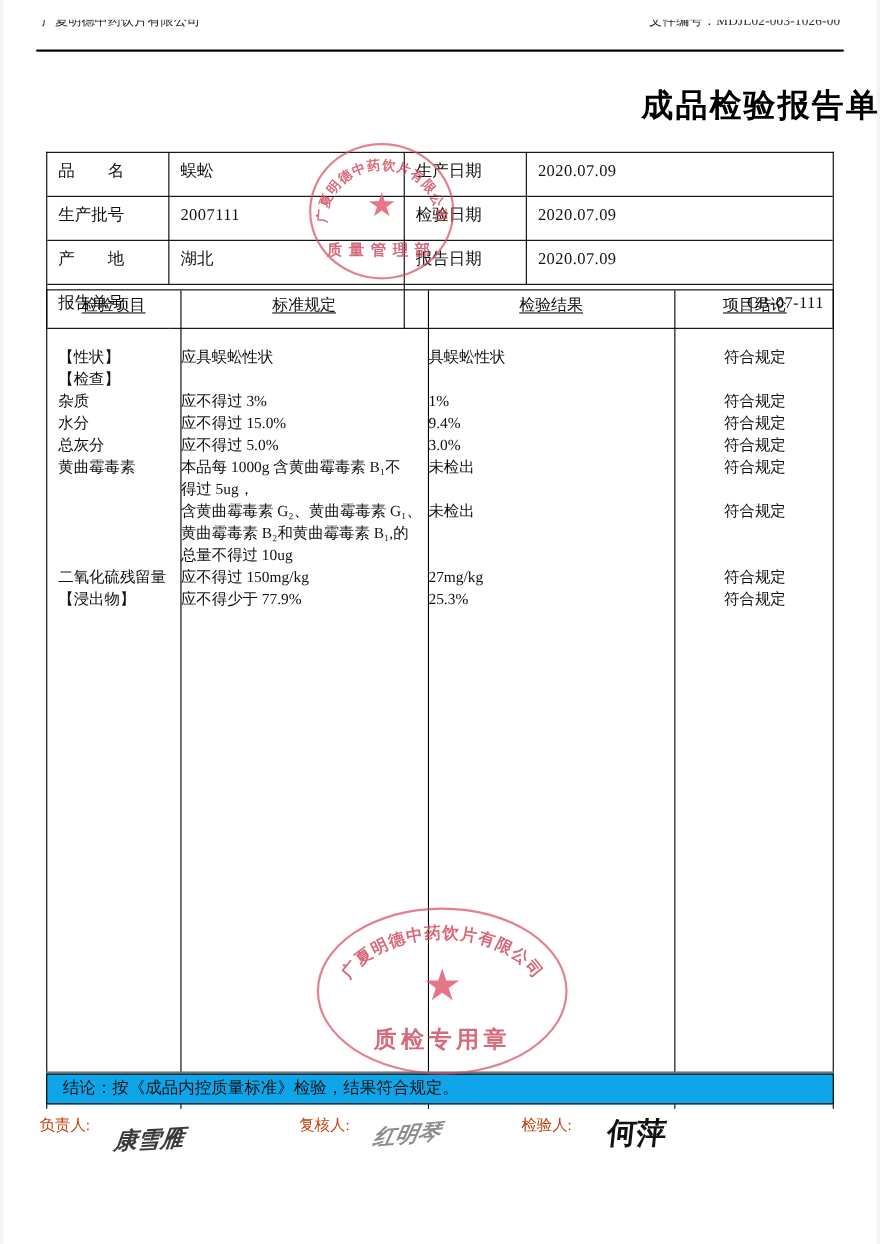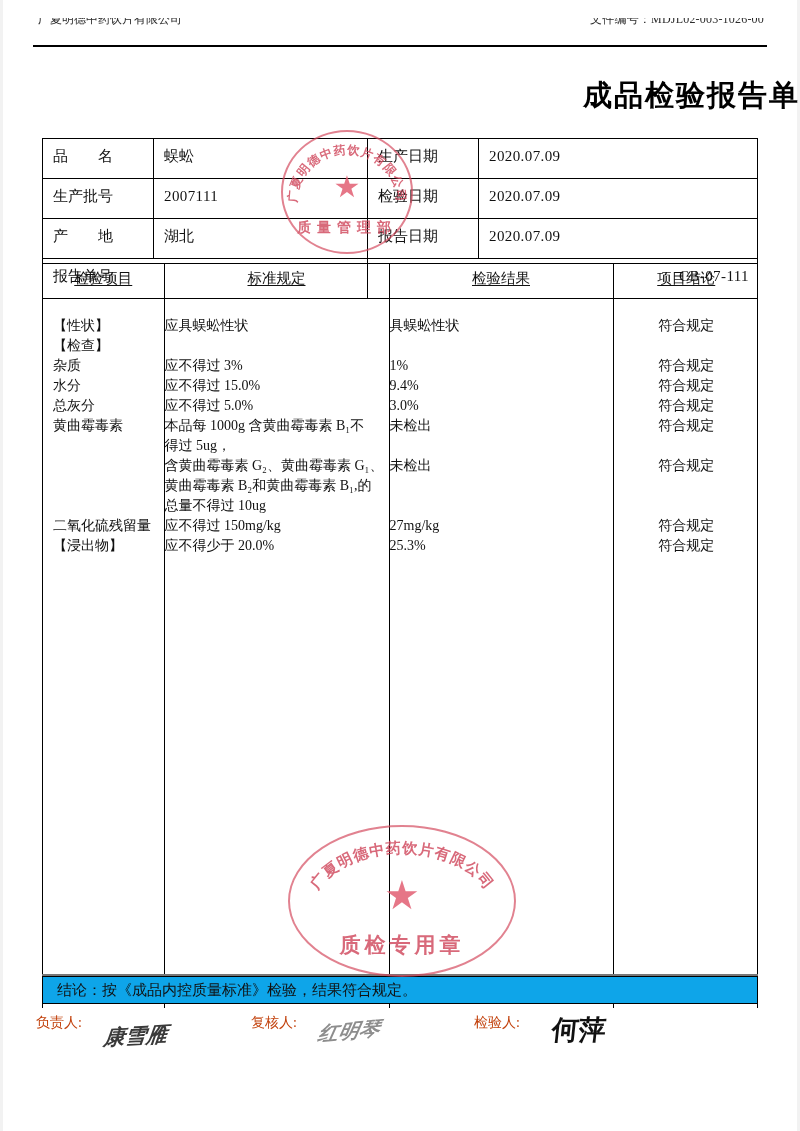--- a/index.html
+++ b/index.html
@@ -173,21 +173,21 @@
   }
   .sign .lab { color: #c2410c; }
   .sig-ink {
     font-family: "DejaVu Serif", serif;
     color: #1a1a1a;
     font-style: italic;
     font-weight: bold;
   }
   .sig1 { left: 0; }
   .sig1 .sig-ink { position: absolute; left: 68px; top: 8px; font-size: 21px; transform: skewX(-9deg) rotate(-3deg); color:#3a3a3a;}
-  .sig2 { left: 215px; }
+  .sig2 { left: 236px; }
   .sig2 .sig-ink { position: absolute; left: 68px; top: 4px; font-size: 20px; transform: skewX(-16deg) rotate(-5deg); color:#8d8d8d;}
   .sig3 { left: 438px; }
   .sig3 .sig-ink { position: absolute; left: 78px; top: -2px; font-size: 27px; transform: skewX(-6deg); color:#111; font-style: normal;}
 
   
   .seal {
     position: absolute;
     pointer-events: none;
     opacity: .80;
   }
@@ -347,21 +347,21 @@
             <div class="rowline gap"></div>
             <div class="rowline">应不得过 3%</div>
             <div class="rowline">应不得过 15.0%</div>
             <div class="rowline">应不得过 5.0%</div>
             <div class="rowline">本品每 1000g 含黄曲霉毒素 B₁不</div>
             <div class="rowline">得过 5ug，</div>
             <div class="rowline">含黄曲霉毒素 G₂、黄曲霉毒素 G₁、</div>
             <div class="rowline">黄曲霉毒素 B₂和黄曲霉毒素 B₁,的</div>
             <div class="rowline">总量不得过 10ug</div>
             <div class="rowline">应不得过 150mg/kg</div>
-            <div class="rowline">应不得少于 20.0%</div>
+            <div class="rowline">应不得少于 77.9%</div>
           </td>
 
           <td class="bodycell">
             <div class="spacer8"></div>
             <div class="rowline">具蜈蚣性状</div>
             <div class="rowline gap"></div>
             <div class="rowline">1%</div>
             <div class="rowline">9.4%</div>
             <div class="rowline">3.0%</div>
             <div class="rowline">未检出</div>

